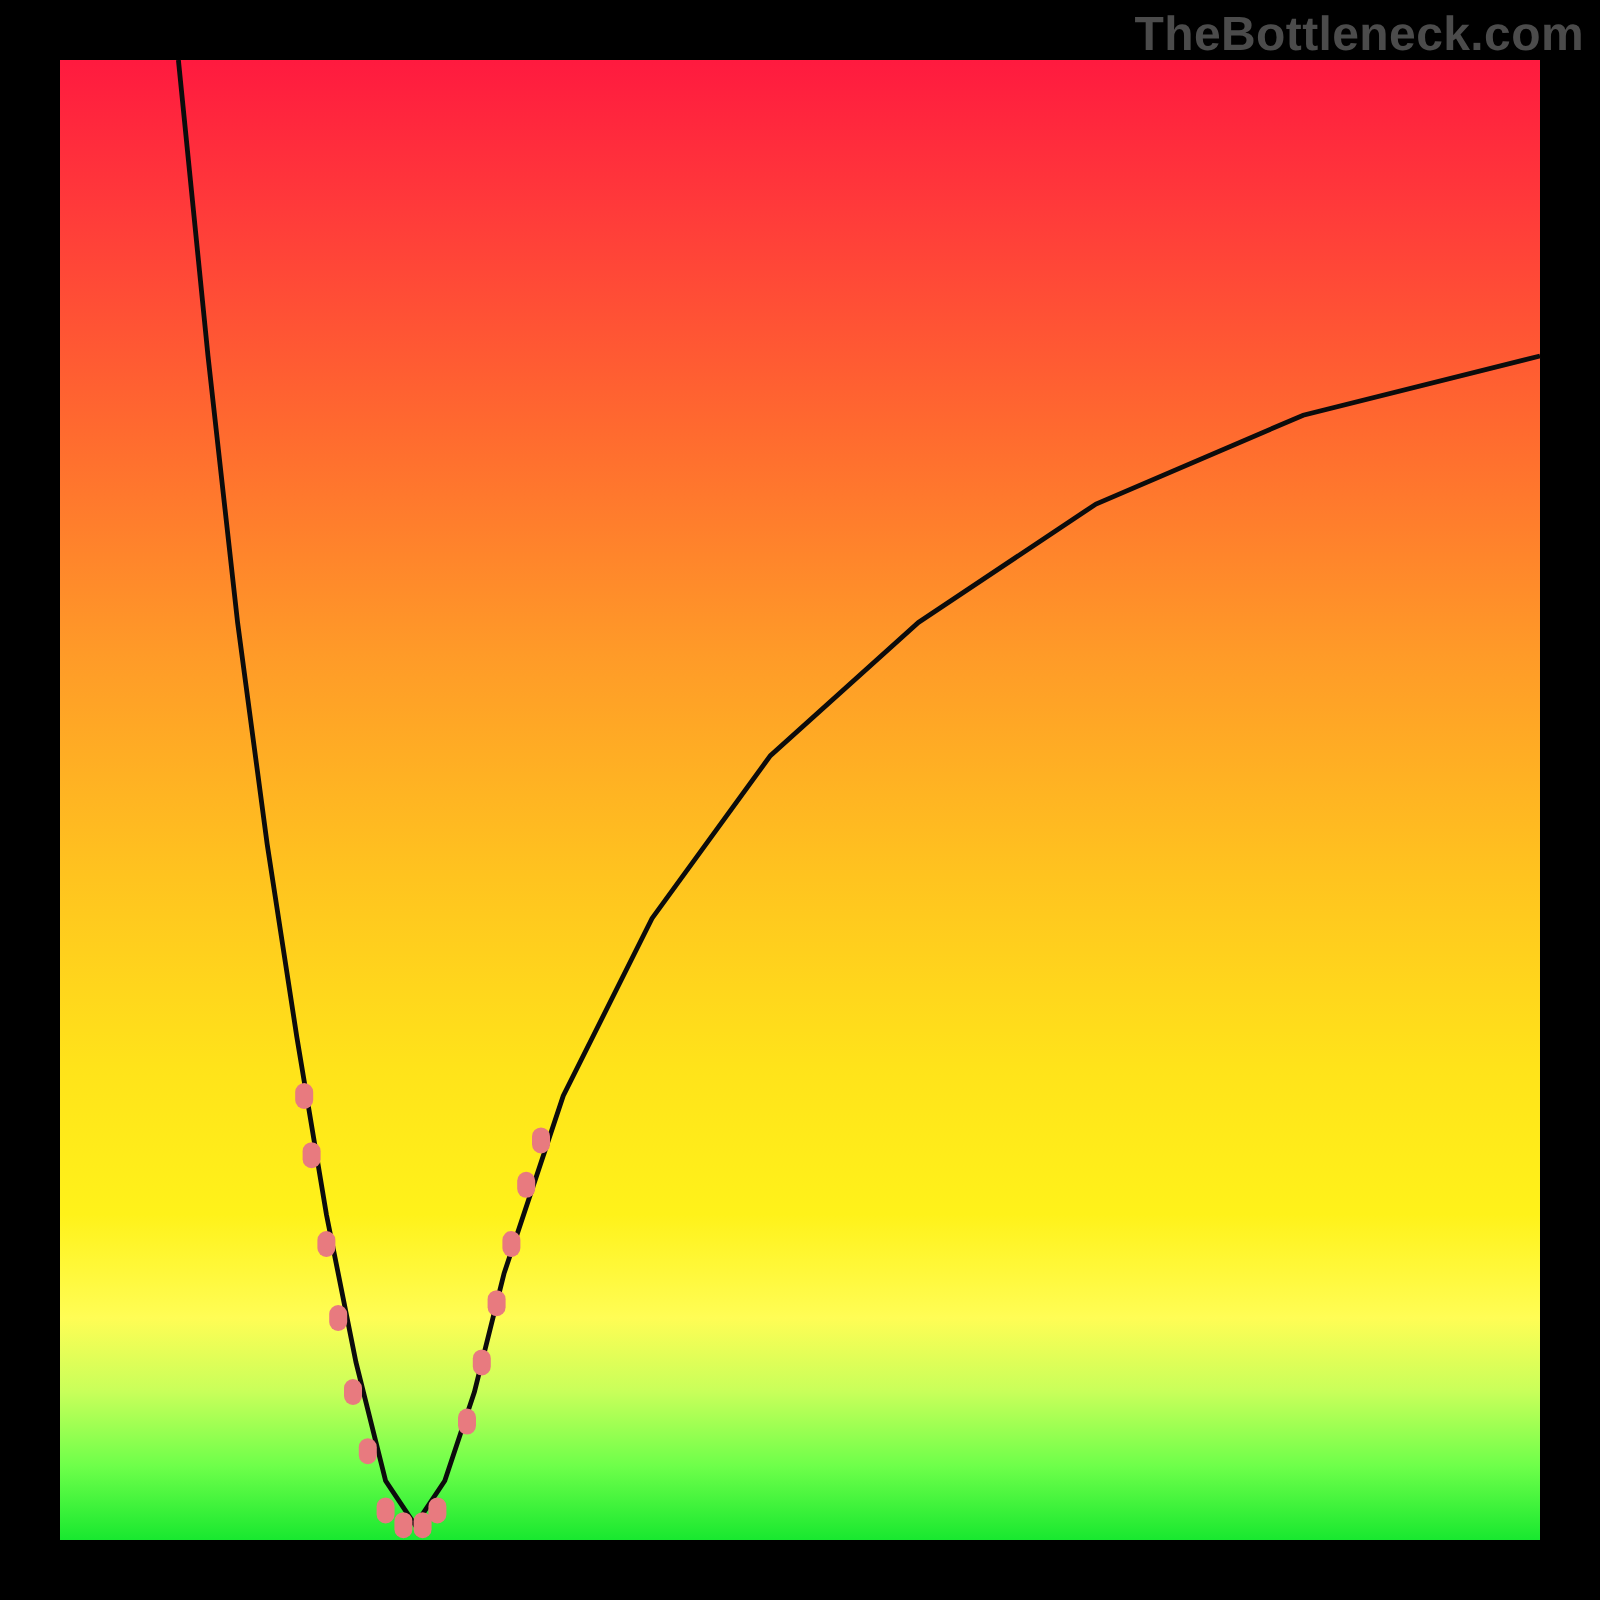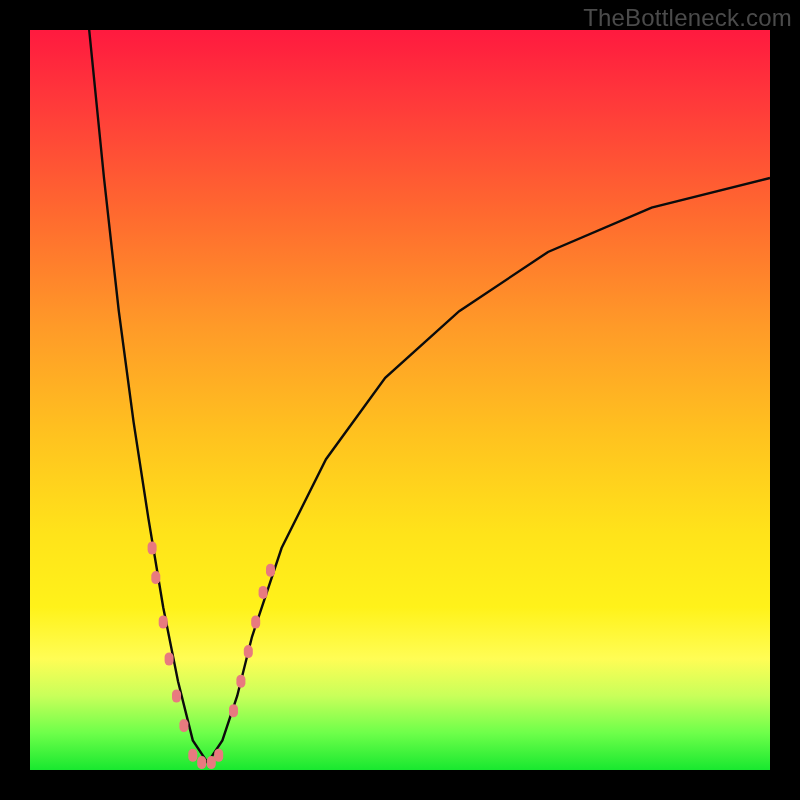--- a/index.html
+++ b/index.html
@@ -39,21 +39,21 @@
       #6eff4a 95%,
       #18e82f 100%
     );
   }
   .watermark {
     position: absolute;
     top: 4px;
     right: 8px;
     color: #4b4b4b;
     font-size: 24px;
-    font-weight: 400;
+    font-weight: 700;
     letter-spacing: 0.2px;
     user-select: none;
     text-align: center;
   }
   svg.curve {
     position: absolute;
     left: 0;
     top: 0;
     width: 740px;
     height: 740px;

